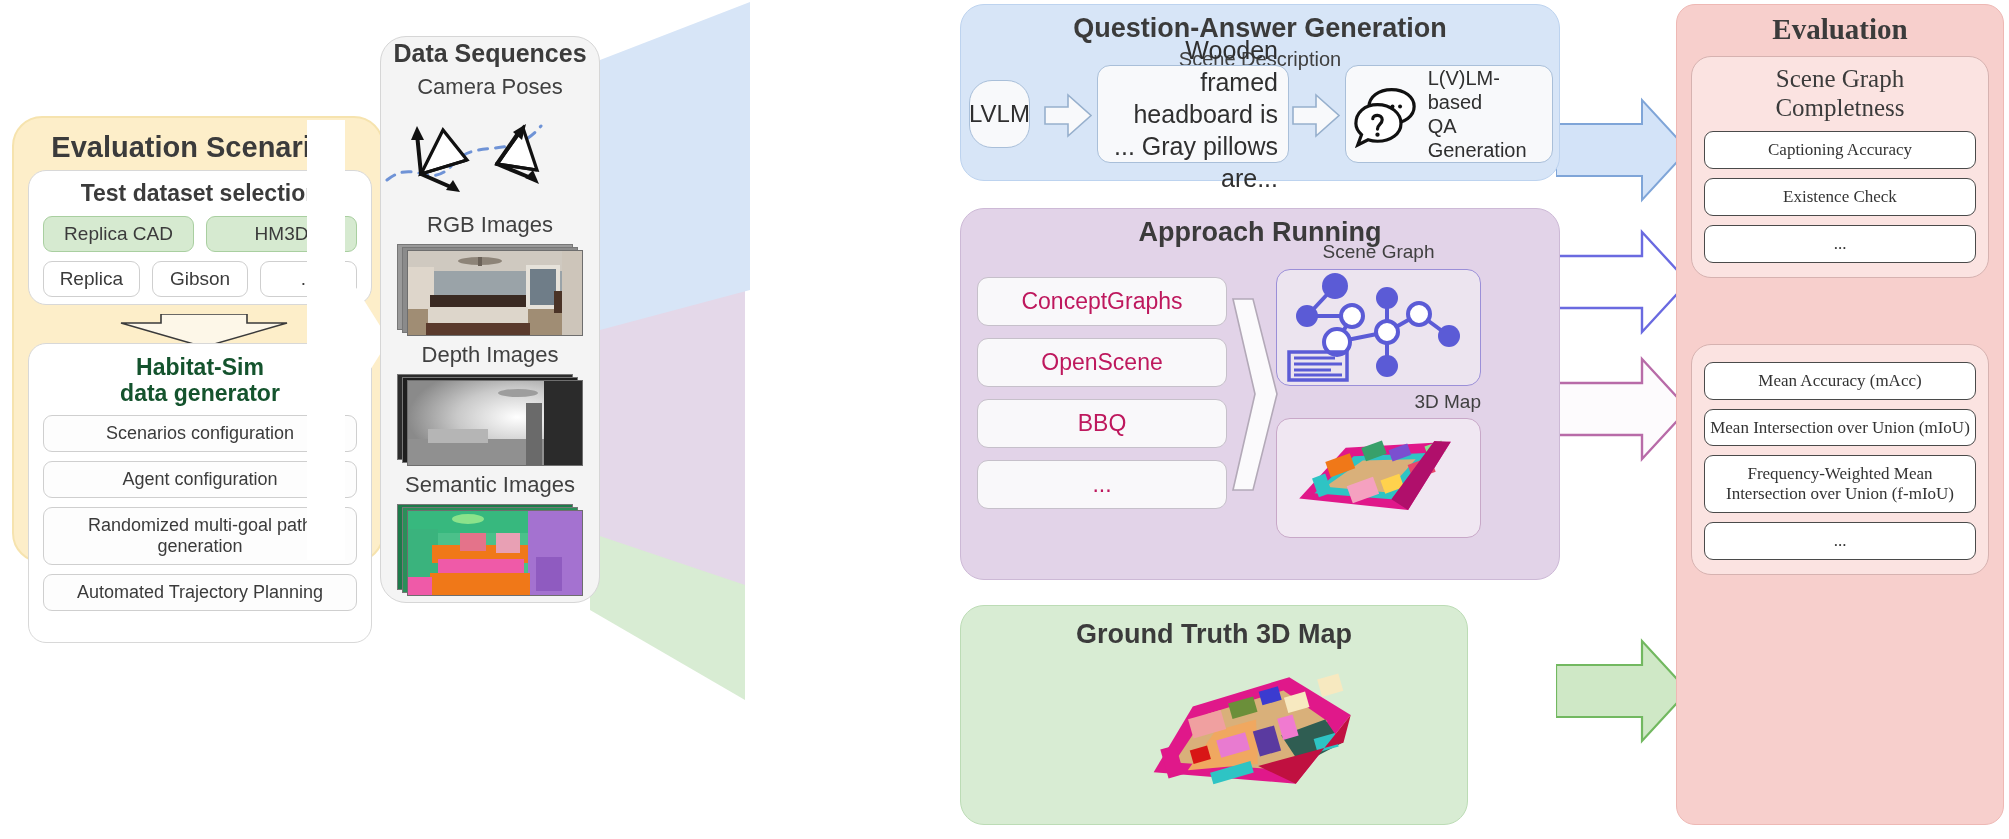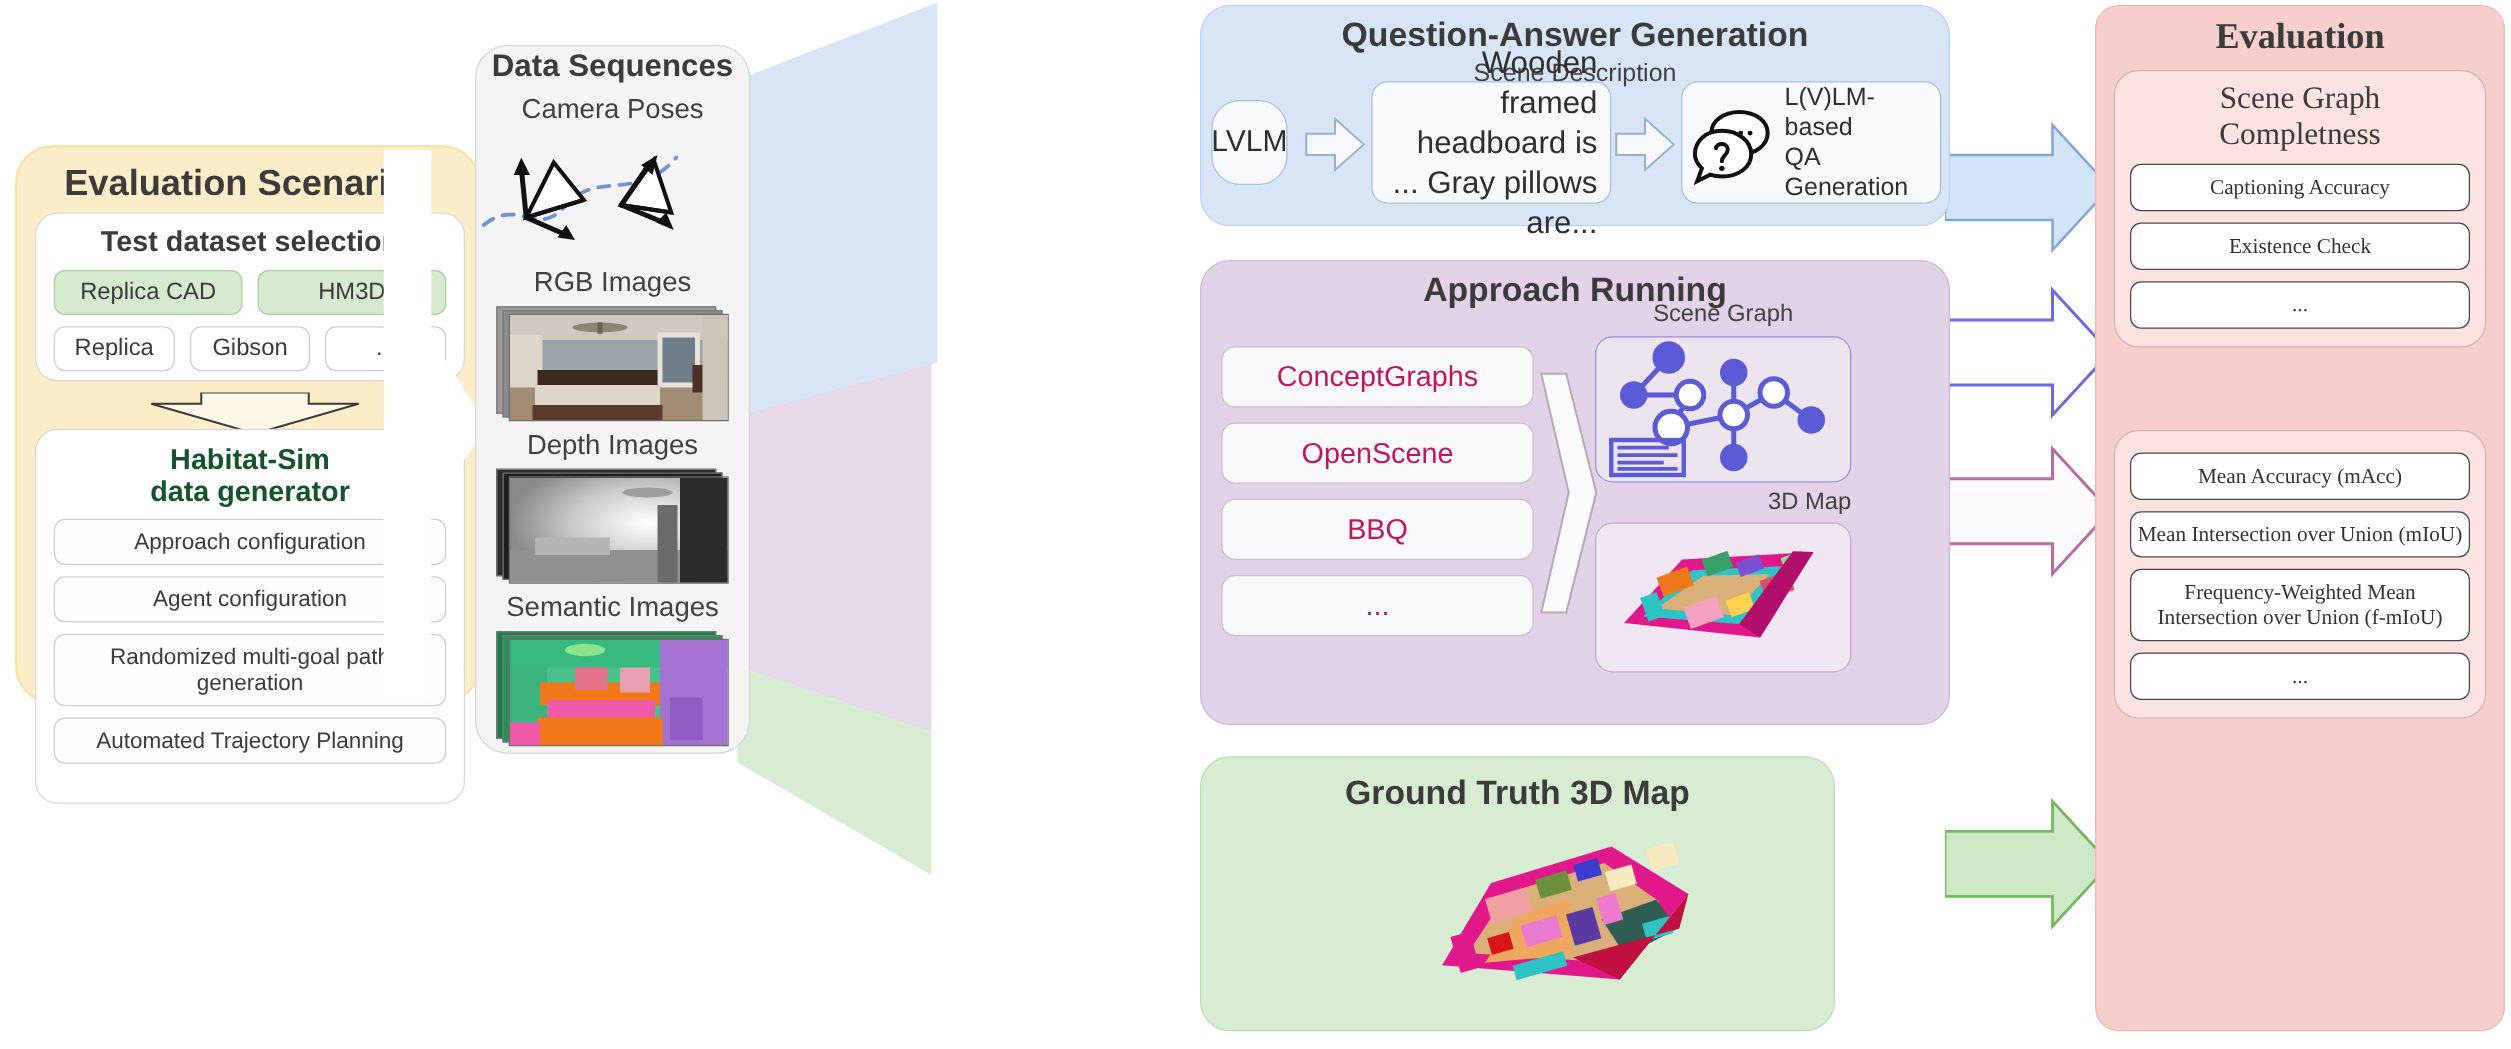--- a/index.html
+++ b/index.html
@@ -253,21 +253,21 @@
 
     <svg class="abs" id="down-arrow" viewBox="0 0 170 34">
       <path d="M 42 0 L 128 0 L 128 9 L 168 9 L 85 33 L 2 9 L 42 9 Z" fill="#fdf7e8" stroke="#3a3a3a" stroke-width="1.6"></path>
     </svg>
 
     <div class="white-card abs" id="habitat-card">
       <div class="card-title">
         <span>Habitat-Sim</span><br>
         <span>data generator</span>
       </div>
-      <div class="stack-item">Approach configuration</div>
+      <div class="stack-item">Scenarios configuration</div>
       <div class="stack-item">Agent configuration</div>
       <div class="stack-item">Randomized multi-goal path generation</div>
       <div class="stack-item">Automated Trajectory Planning</div>
     </div>
   </div>
 
   <svg class="abs" id="white-arrow-1" viewBox="0 0 86 440">
     <path d="M 2 0 L 40 0 L 40 150 L 84 220 L 40 290 L 40 440 L 2 440 Z" fill="#ffffff"></path>
   </svg>
 

